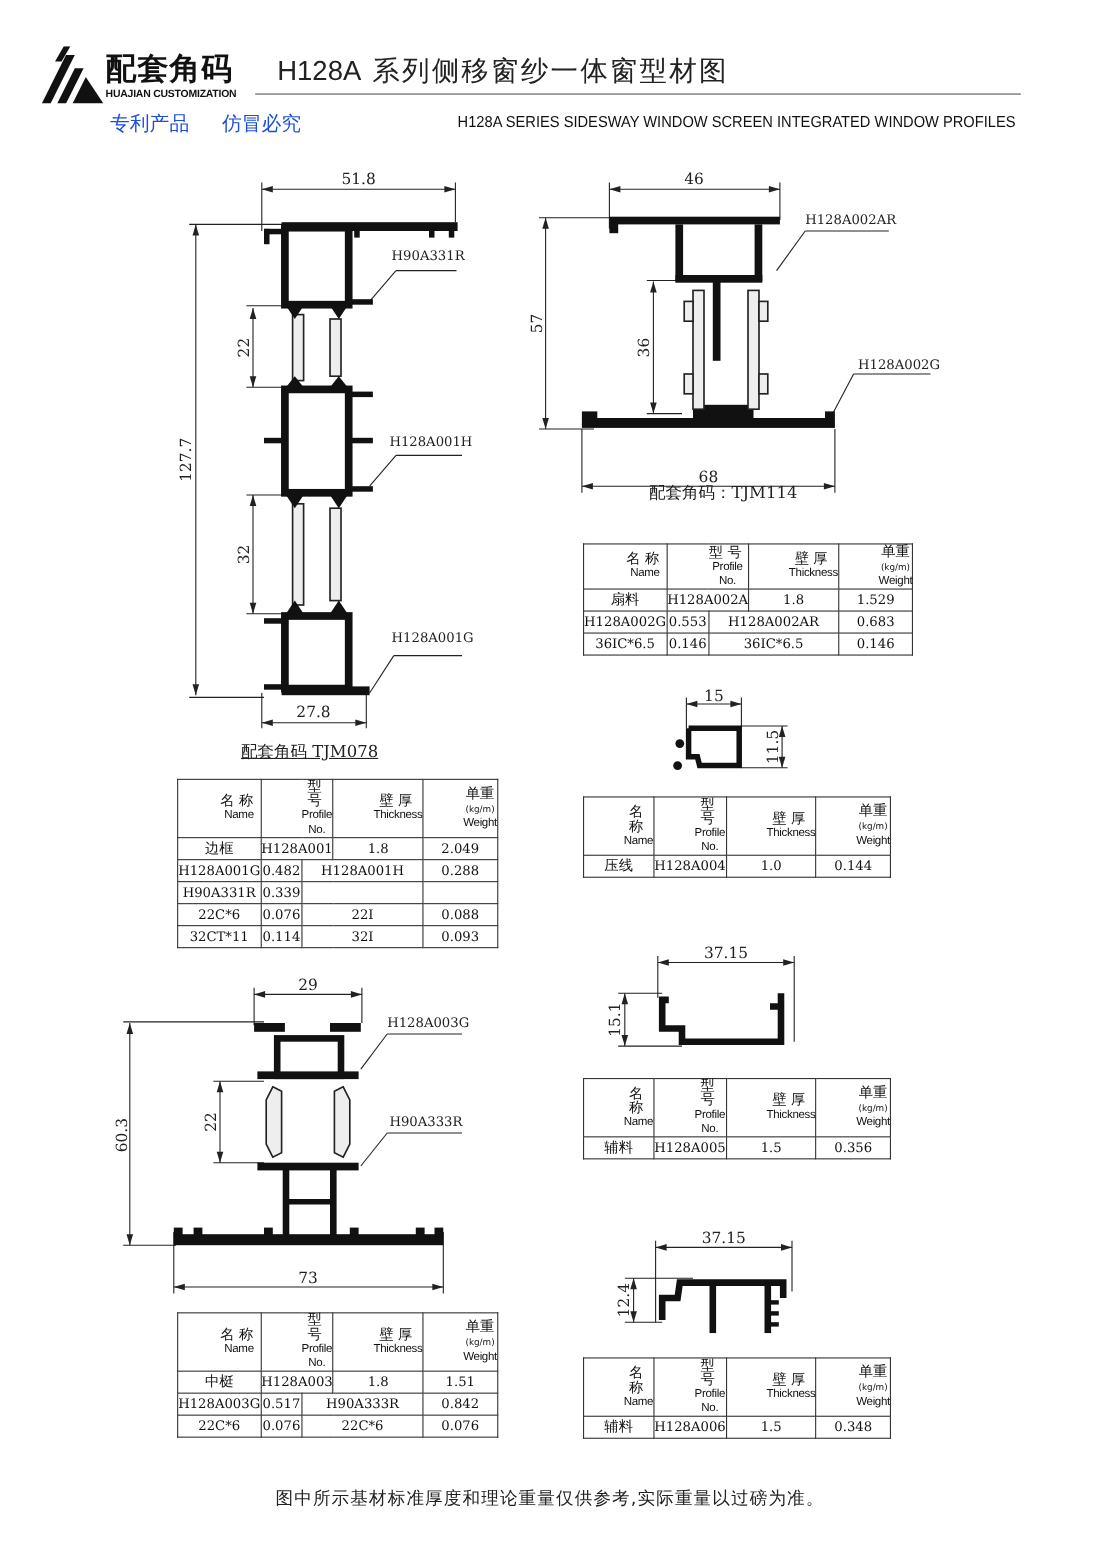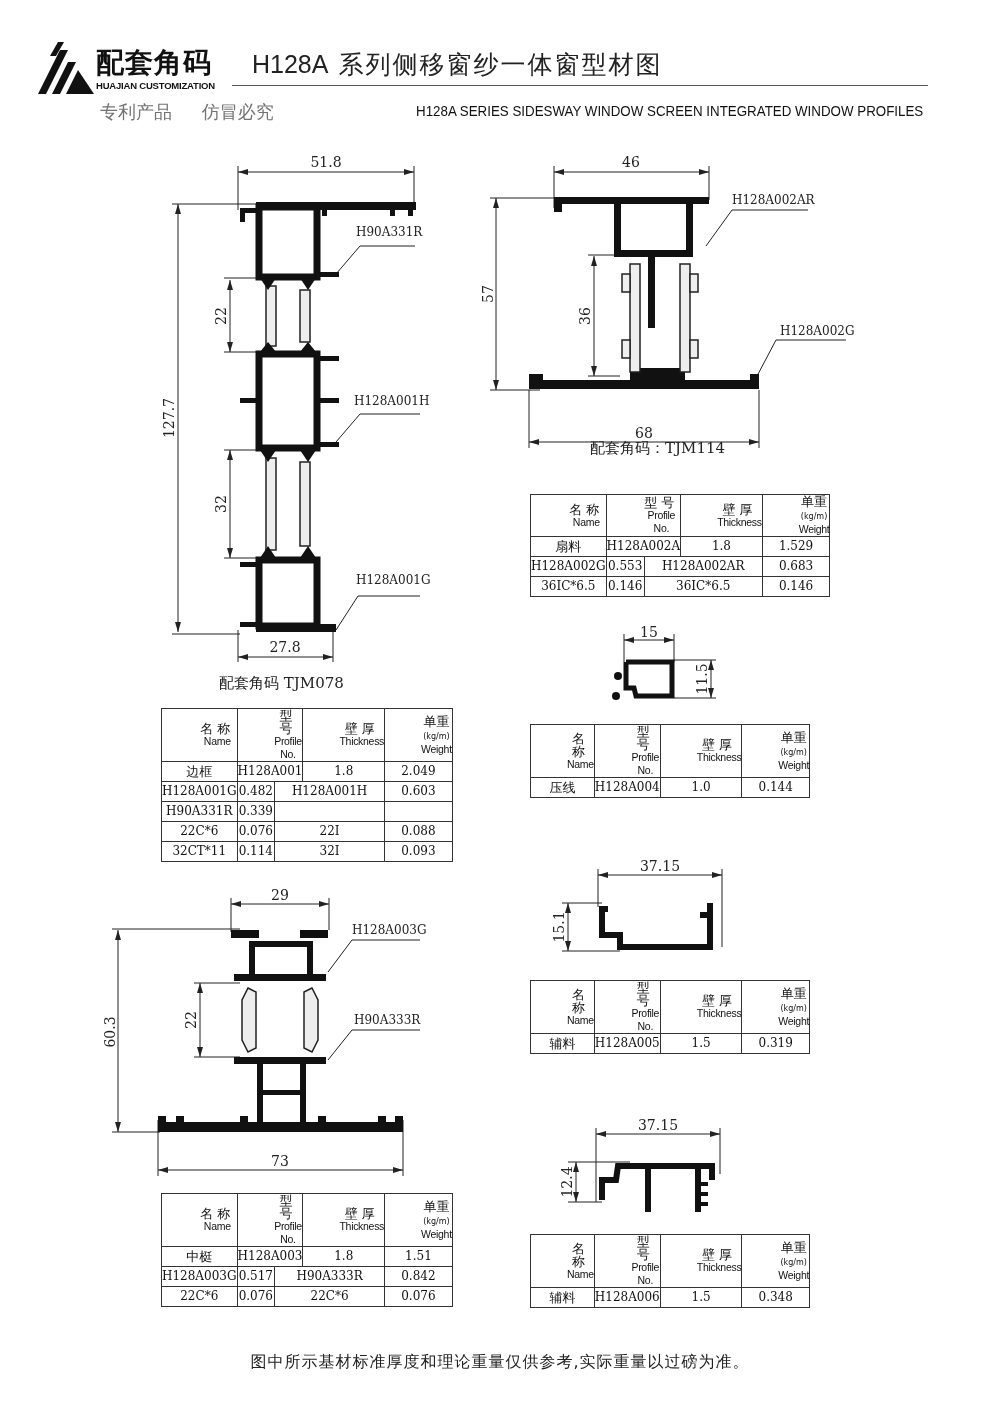--- a/index.html
+++ b/index.html
@@ -4,21 +4,21 @@
 <style>
   html,body{margin:0;padding:0;background:#fff;}
   body{width:1000px;height:1415px;position:relative;overflow:hidden;font-family:"DejaVu Serif",serif;color:#111;}
   .abs{position:absolute;}
   .logo-mark{left:38px;top:42px;width:56px;height:52px;}
   .brand-cn{left:96px;top:44px;font-family:"DejaVu Sans",sans-serif;font-weight:bold;font-size:28px;letter-spacing:1px;color:#111;}
   .brand-en{left:96px;top:80px;font-family:"Liberation Sans",sans-serif;font-weight:bold;font-size:9.5px;letter-spacing:-0.2px;color:#111;}
   .title{left:252px;top:48px;font-family:"DejaVu Serif",serif;font-size:25px;color:#222;letter-spacing:2px;}
   .title .en{font-family:"Liberation Sans",sans-serif;letter-spacing:0;}
   .title-rule{left:232px;top:85px;width:696px;height:1px;background:#555;}
-  .slogan{left:100px;top:100px;font-family:"DejaVu Sans",sans-serif;font-size:18px;color:#737373;word-spacing:24px;}
+  .slogan{left:100px;top:100px;font-family:"DejaVu Sans",sans-serif;font-size:18px;color:#1d4ed8;word-spacing:24px;}
   .subtitle{left:416px;top:103px;font-family:"Liberation Sans",sans-serif;font-size:14.5px;color:#111;transform:scaleX(0.92);transform-origin:left;}
   svg text{font-family:"DejaVu Serif",serif;}
   .drw text{font-size:14px;fill:#222;}
   .cap{font-family:"DejaVu Serif",serif;font-size:15px;color:#222;}
   table.spec{position:absolute;border-collapse:collapse;font-family:"DejaVu Serif",serif;font-size:12px;}
   table.spec td{border:1px solid #333;text-align:center;padding:0;height:19px;line-height:13px;}
   table.spec td.h{height:30px;font-size:12px;padding-left:36px;}
   .hcn{display:block;font-family:"DejaVu Sans",sans-serif;font-size:13px;letter-spacing:4px;}
   .hen{display:block;font-family:"Liberation Sans",sans-serif;font-size:10.5px;letter-spacing:-0.3px;}
   .cn{font-family:"DejaVu Sans",sans-serif;font-size:13px;}
@@ -121,21 +121,21 @@
   </g>
   <text x="166" y="17" text-anchor="middle">51.8</text>
   <text x="0" y="0" transform="translate(14,268) rotate(-90)" text-anchor="middle">127.7</text>
   <text x="0" y="0" transform="translate(66,166) rotate(-90)" text-anchor="middle">22</text>
   <text x="0" y="0" transform="translate(66,354) rotate(-90)" text-anchor="middle">32</text>
   <text x="125" y="502" text-anchor="middle">27.8</text>
   <text x="196" y="86" style="font-size:12px">H90A331R</text>
   <text x="194" y="255" style="font-size:12px">H128A001H</text>
   <text x="196" y="434" style="font-size:12px">H128A001G</text>
 </svg>
-<div class="abs cap" style="left:219px;top:674px;">配套角码   TJM078</div>
+<div class="abs cap" style="left:219px;top:674px;text-decoration:underline;">配套角码   TJM078</div>
 
 <table class="spec" style="left:161px;top:708px;width:246px;">
   <colgroup>
       <col style="width:84px">
       <col style="width:39px">
       <col style="width:46px">
       <col style="width:40px">
       <col style="width:37px">
     </colgroup>
   <tbody>
@@ -160,21 +160,21 @@
   <tr>
     <td class="cn">边框</td>
     <td colspan="2">H128A001</td>
     <td>1.8</td>
     <td>2.049</td>
   </tr>
   <tr>
         <td>H128A001G</td>
         <td>0.482</td>
         <td colspan="2">H128A001H</td>
-        <td>0.603</td>
+        <td>0.288</td>
       </tr>
   <tr>
         <td>H90A331R</td>
         <td>0.339</td>
         <td colspan="2"></td>
         <td></td>
       </tr>
   <tr>
         <td>22C*6</td>
         <td>0.076</td>
@@ -403,21 +403,21 @@
         </td>
     <td class="h">
           <span class="hcn" style="letter-spacing:0"><span>单重</span><span style="font-size:8px">(kg/m)</span></span>
           <span class="hen">Weight</span>
         </td>
   </tr>
   <tr>
     <td class="cn">辅料</td>
     <td>H128A005</td>
     <td>1.5</td>
-    <td>0.319</td>
+    <td>0.356</td>
   </tr>
 </tbody>
   </table>
 
 <svg class="abs drw" style="left:100px;top:880px;" width="340" height="300" viewBox="0 0 340 300">
   <g stroke="#222" stroke-width="1" fill="none">
     <line x1="131" y1="24" x2="229" y2="24"></line>
       <line x1="131" y1="18" x2="131" y2="52"></line>
       <line x1="229" y1="18" x2="229" y2="50"></line>
     <line x1="18" y1="50" x2="18" y2="252"></line>

